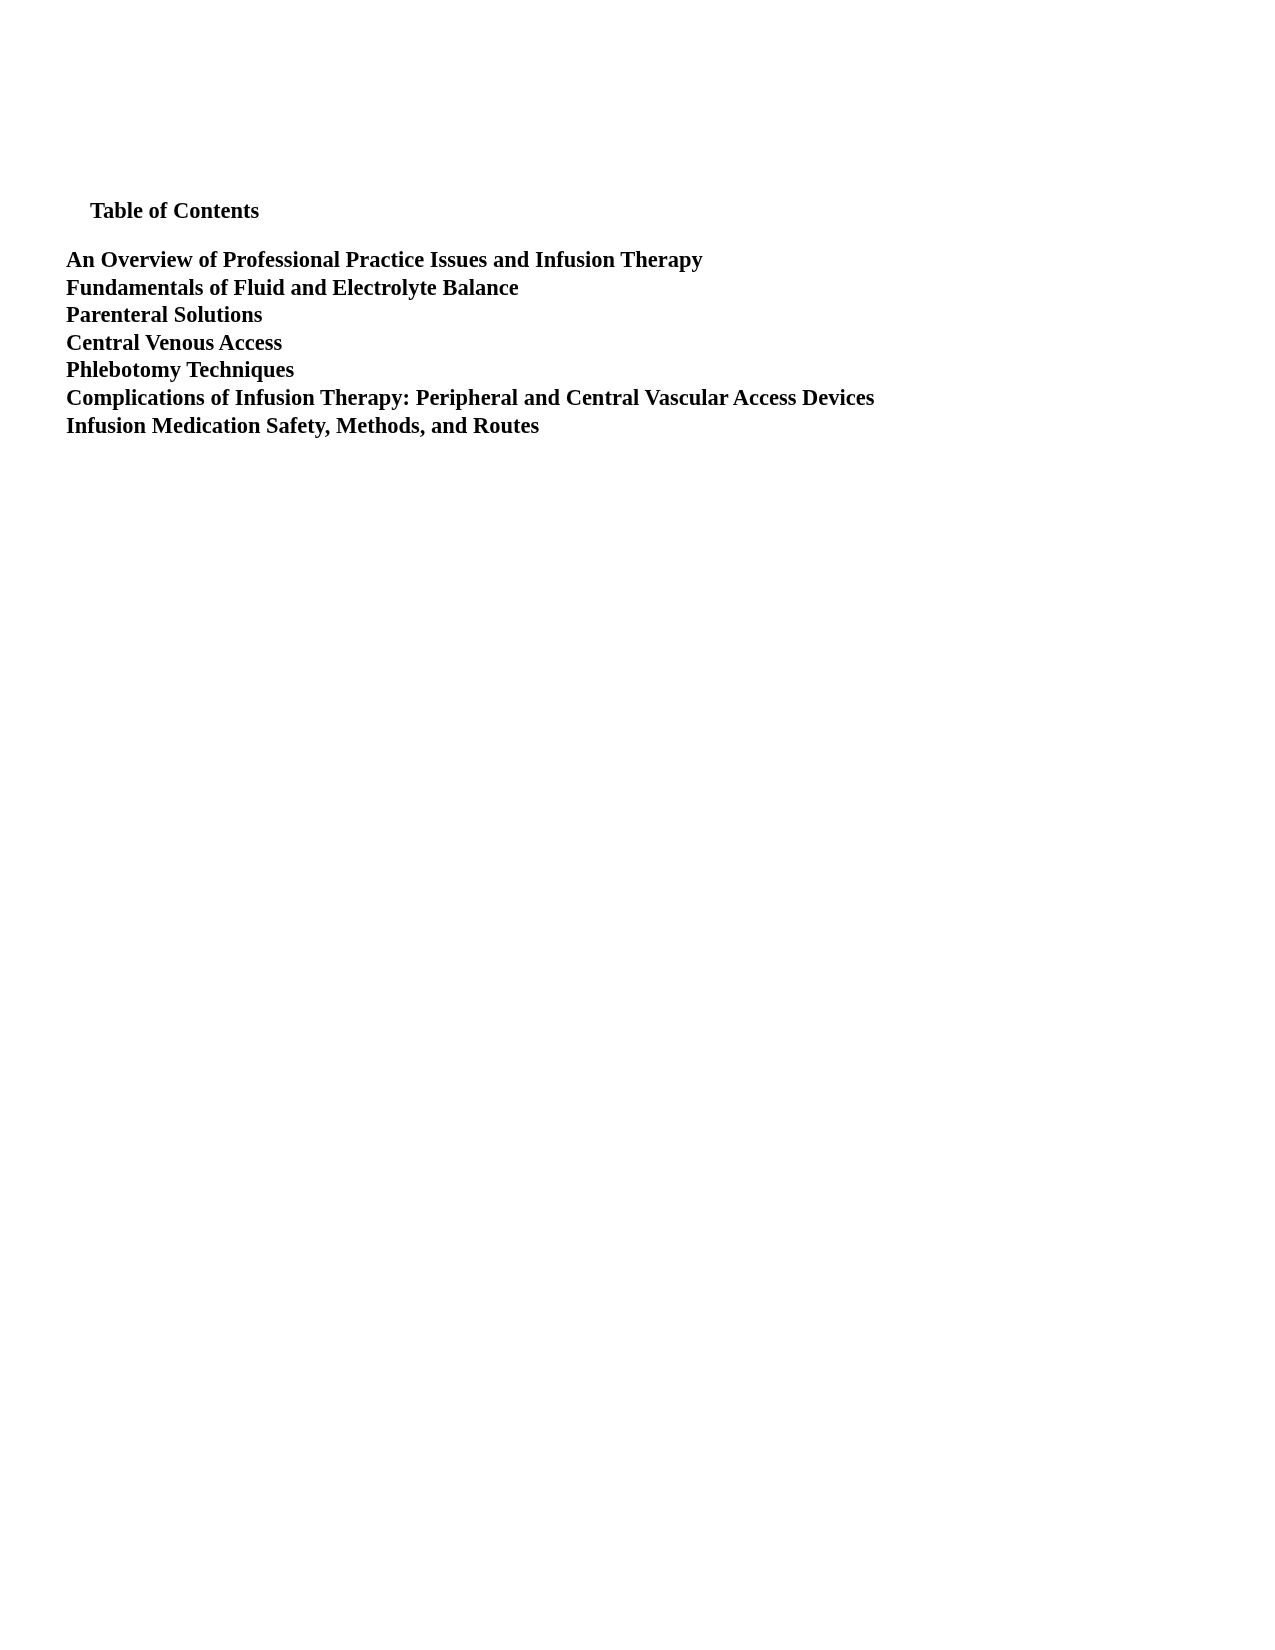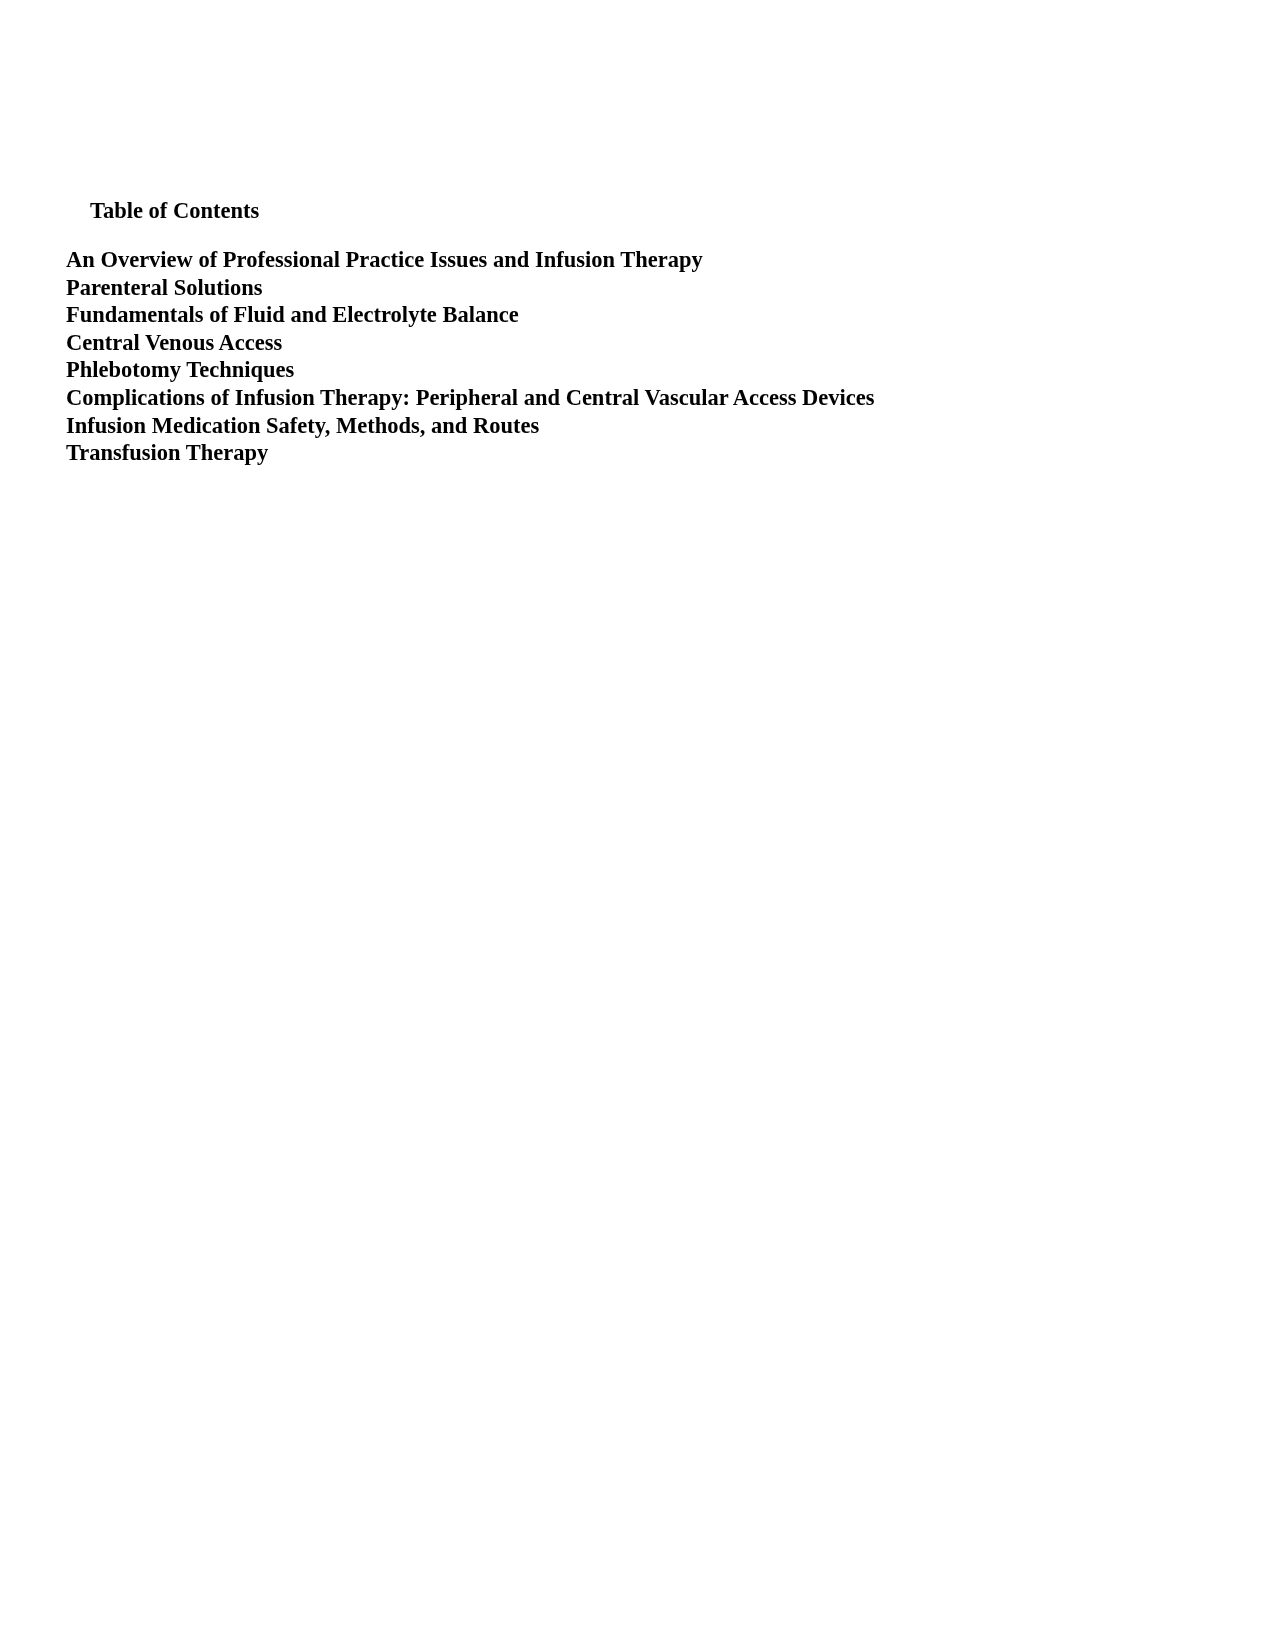--- a/index.html
+++ b/index.html
@@ -10,20 +10,19 @@
     .toc-list { position: absolute; left: 59px; top: 239px; margin: 7px; padding: 0; list-style: none; }
     .toc-item { font-size: 22.5px; font-weight: bold; line-height: 27.6px; white-space: nowrap; }
   </style>
 </head>
 <body>
 
 <h1 class="page-title">Table of Contents</h1>
 
 <ul class="toc-list">
   <li class="toc-item">An Overview of Professional Practice Issues and Infusion Therapy</li>
+  <li class="toc-item">Fundamentals of Fluid and Electrolyte Balance</li>
   <li class="toc-item">Parenteral Solutions</li>
-  <li class="toc-item">Fundamentals of Fluid and Electrolyte Balance</li>
   <li class="toc-item">Central Venous Access</li>
   <li class="toc-item">Phlebotomy Techniques</li>
   <li class="toc-item">Complications of Infusion Therapy: Peripheral and Central Vascular Access Devices</li>
   <li class="toc-item">Infusion Medication Safety, Methods, and Routes</li>
-  <li class="toc-item">Transfusion Therapy</li>
 </ul>
 
 </body></html>

